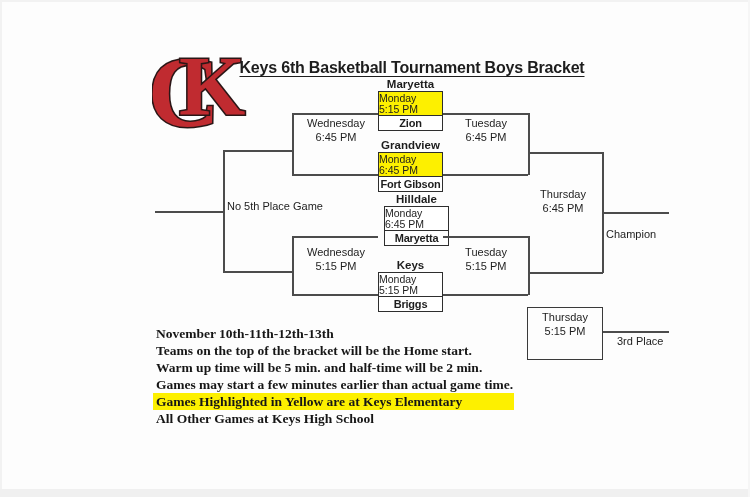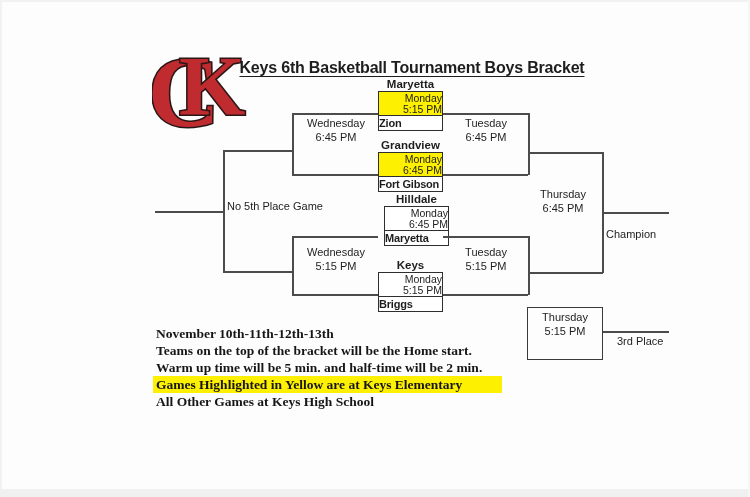--- a/index.html
+++ b/index.html
@@ -15,34 +15,34 @@
     text-decoration:underline;text-underline-offset:3px;
   }
   
   .hline,.vline{position:absolute;background:#4c4c4c;}
   .hline{height:1.6px;}
   .vline{width:1.6px;}
   
   .game{position:absolute;width:65px;}
   .team-top{height:13px;text-align:center;font-weight:bold;font-size:11.5px;line-height:12px;white-space:nowrap;}
   .gbox{border:1.6px solid #2e2e2e;background:#ffffff;}
-  .gday{height:22px;text-align:right;font-size:10.5px;line-height:10.5px;padding-top:1px;}
+  .gday{height:22px;text-align:left;font-size:10.5px;line-height:10.5px;padding-top:1px;}
   .gday.yellow{background:#fdf000;}
-  .gname{border-top:1.6px solid #2e2e2e;height:14px;font-weight:bold;font-size:11px;line-height:14px;letter-spacing:-0.2px;white-space:nowrap;}
+  .gname{border-top:1.6px solid #2e2e2e;height:14px;text-align:center;font-weight:bold;font-size:11px;line-height:14px;letter-spacing:-0.2px;white-space:nowrap;}
   
   .rlabel{position:absolute;width:84px;text-align:center;font-size:11px;line-height:13.5px;}
   .slabel{position:absolute;font-size:11px;white-space:nowrap;}
   
   .tbox{position:absolute;left:527px;top:307px;width:76px;height:53px;border:1.6px solid #3a3a3a;
         text-align:center;font-size:11px;line-height:13.5px;padding-top:3px;box-sizing:border-box;}
   
   .notes{position:absolute;left:156px;top:325px;font-family:"Liberation Serif",serif;
          font-weight:bold;font-size:13.5px;color:#161616;}
   .note-line{height:17px;line-height:17px;white-space:nowrap;}
-  .note-line .hl{background:#fdf000;padding:1px 40px 1px 3px;margin-left:-3px;}
+  .note-line .hl{background:#fdf000;padding:1px 52px 1px 3px;margin-left:-3px;}
   
   .logo{position:absolute;left:152px;top:36px;}
 </style>
 </head>
 <body>
 
 <div id="page">
 
   <div class="edge" style="left:0;top:0;width:750px;height:2px;"></div>
   <div class="edge" style="left:0;top:0;width:2px;height:497px;"></div>
@@ -150,17 +150,18 @@
   </div>
 
   <div class="slabel" style="left:227px;top:200px;">No 5th Place Game</div>
   <div class="slabel" style="left:606px;top:215px;margin-top:13px;">Champion</div>
   <div class="slabel" style="left:617px;top:335px;">3rd Place</div>
 
   <div class="notes">
     <div class="note-line">November 10th-11th-12th-13th</div>
     <div class="note-line">Teams on the top of the bracket will be the Home start.</div>
     <div class="note-line">Warm up time will be 5 min. and half-time will be 2 min.</div>
+    <div class="note-line">Games may start a few minutes earlier than actual game time.</div>
     <div class="note-line"><span class="hl">Games Highlighted in Yellow are at Keys Elementary</span></div>
     <div class="note-line">All Other Games at Keys High School</div>
   </div>
 
 </div>
 
 </body></html>

